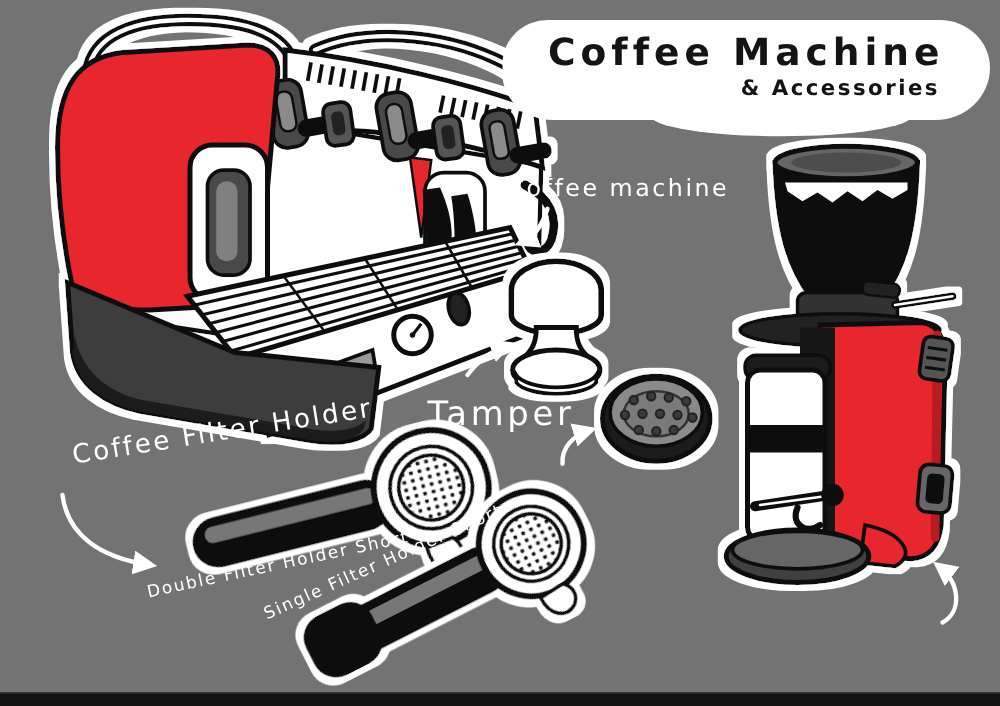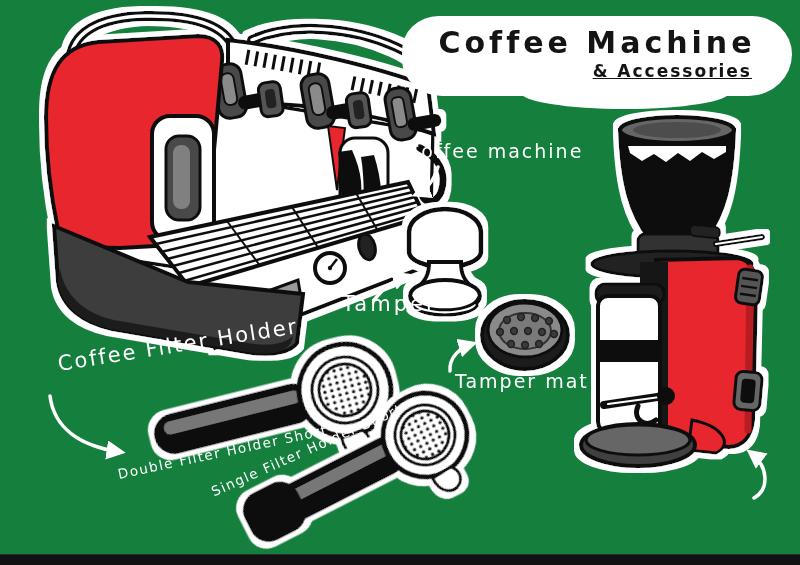--- a/index.html
+++ b/index.html
@@ -1,31 +1,31 @@
 <!DOCTYPE html>
 <html><head>
 <meta charset="utf-8">
 <style>
   html,body{margin:0;padding:0;background:#000;}
-  .stage{position:relative;width:800px;height:565px;background:#15803d;overflow:hidden;
+  .stage{position:relative;width:800px;height:565px;background:#737373;overflow:hidden;
          font-family:"DejaVu Sans", sans-serif;}
   .stage svg{position:absolute;left:0;top:0;}
   
   .title-bubble{position:absolute;left:402px;top:16px;width:390px;height:80px;background:#fff;
     border-radius:42px 46px 50px 46px / 40px 44px 48px 42px; z-index:20;}
   .title-bubble::after{content:"";position:absolute;left:118px;bottom:-13px;width:210px;height:34px;
     background:#fff;border-radius:50%;}
   .title-main{position:relative;z-index:2;margin-top:9px;text-align:center;color:#141414;
     font-size:30px;font-weight:bold;letter-spacing:4px;}
   .title-sub{position:relative;z-index:2;text-align:right;padding-right:40px;color:#141414;
-    font-size:17px;font-weight:bold;letter-spacing:2px;margin-top:1px;text-decoration:underline;}
+    font-size:17px;font-weight:bold;letter-spacing:2px;margin-top:1px;}
   
   .lbl{position:absolute;color:#fff;white-space:nowrap;letter-spacing:2px;z-index:15;}
   .lbl-coffee-machine{left:406px;top:140px;font-size:19px;}
-  .lbl-tamper{left:342px;top:292px;font-size:21px;letter-spacing:3px;}
+  .lbl-tamper{left:342px;top:316px;font-size:27px;letter-spacing:3px;}
   .lbl-tamper-mat{left:455px;top:370px;font-size:19px;}
   .lbl-filter-holder{left:58px;top:352px;font-size:21px;transform:rotate(-9deg);transform-origin:left center;}
   .lbl-double{left:118px;top:466px;font-size:13.5px;letter-spacing:1.5px;transform:rotate(-12deg);transform-origin:left center;}
   .lbl-single{left:212px;top:484px;font-size:13.5px;letter-spacing:1.5px;transform:rotate(-24deg);transform-origin:left center;}
   .lbl-grinder{left:566px;top:477px;font-size:21px;letter-spacing:3px;}
   
   .watermark{position:absolute;left:76px;top:216px;font-size:118px;font-weight:bold;
     letter-spacing:6px;color:rgba(255,255,255,0.055);z-index:30;pointer-events:none;}
   .bottom-strip{position:absolute;left:0;top:554px;width:800px;height:11px;background:#121212;
     border-top:1px solid #2a2a2a;z-index:5;}
@@ -244,19 +244,18 @@
     </g>
   </svg>
 
   <div class="title-bubble">
     <div class="title-main">Coffee Machine</div>
     <div class="title-sub">&amp; Accessories</div>
   </div>
 
   <div class="lbl lbl-coffee-machine">Coffee machine</div>
   <div class="lbl lbl-tamper">Tamper</div>
-  <div class="lbl lbl-tamper-mat">Tamper mat</div>
   <div class="lbl lbl-filter-holder">Coffee Filter Holder</div>
   <div class="lbl lbl-double">Double Filter Holder Short</div>
   <div class="lbl lbl-single">Single Filter Holder Short</div>
 
   <div class="bottom-strip"></div>
 </div>
 
 </body></html>

